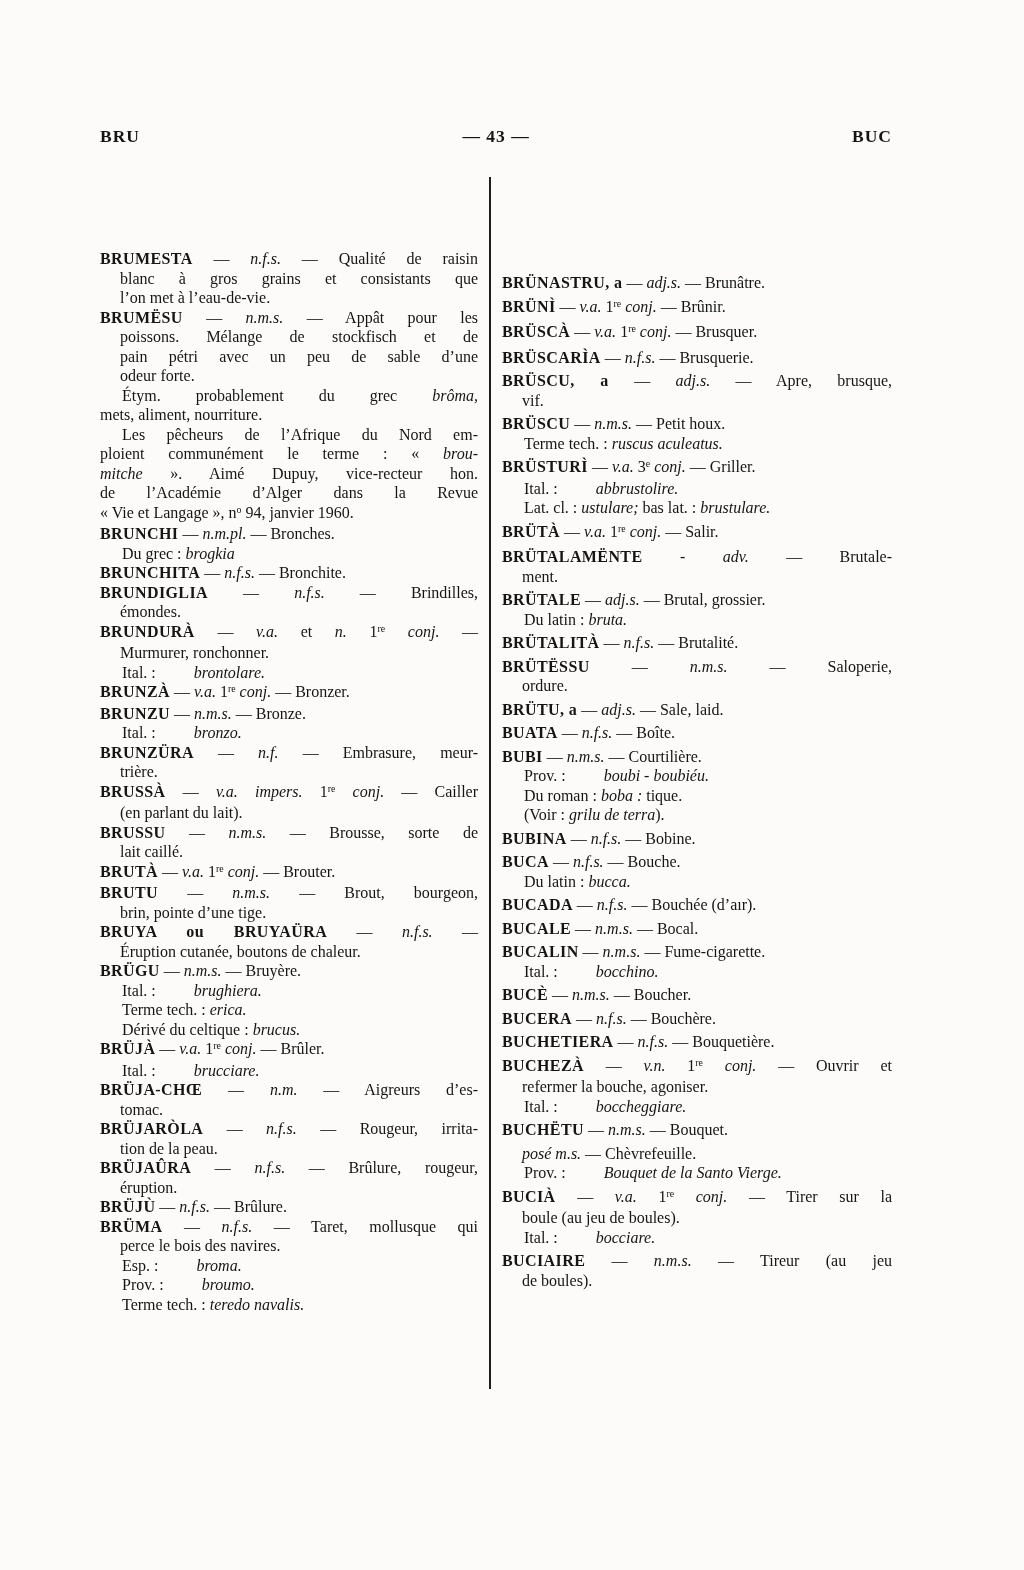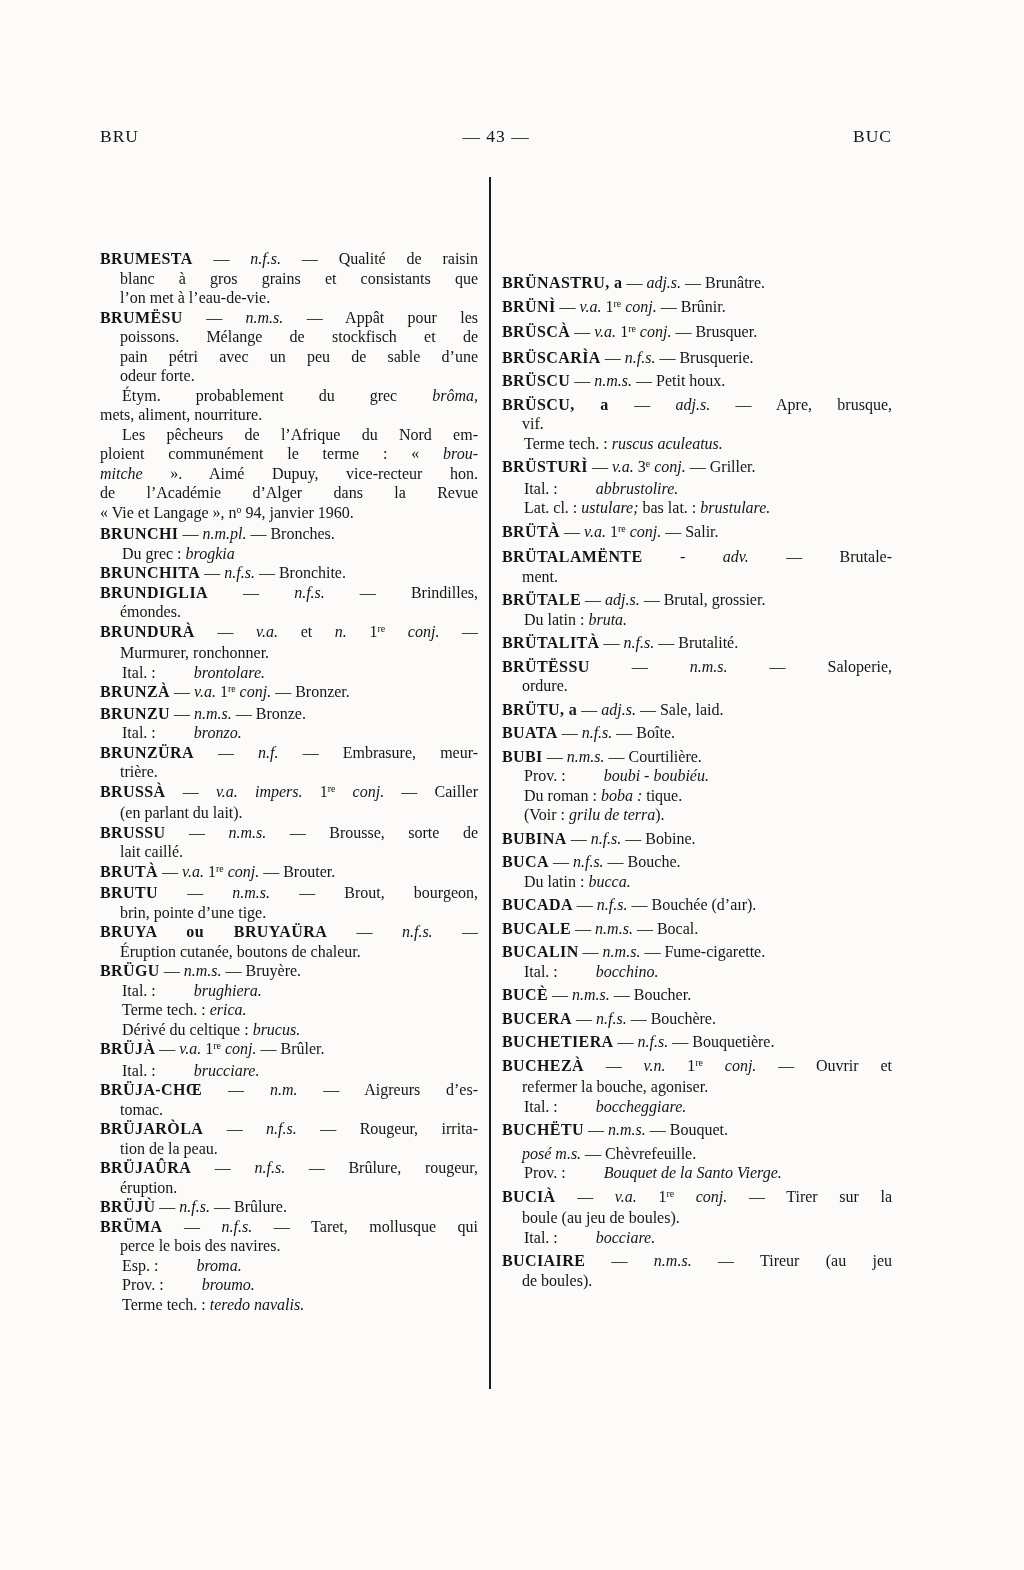--- a/index.html
+++ b/index.html
@@ -7,21 +7,21 @@
     width:1024px;height:1570px;
     background:#fcfbf9;
     font-family:"Liberation Serif","DejaVu Serif",serif;
     color:#151515;
     overflow:hidden;
   }
   .page{position:absolute;inset:0}
   .header{
     position:absolute;left:100px;top:126px;width:792px;
     display:flex;justify-content:space-between;align-items:center;
-    font-weight:normal;font-size:17.5px;letter-spacing:1px;
+    font-weight:bold;font-size:17.5px;letter-spacing:1px;
   }
   .columns{
     position:absolute;left:100px;top:174px;width:792px;
     display:flex;align-items:center;
   }
   .col-left{width:378px}
   .divider{width:2px;background:#1d1d1d;height:1212px;margin:3px 11px 0 11px}
   .col-right{flex:1}
   .blk{margin:0}
   .entry{}
@@ -178,25 +178,25 @@
         <div class="blk entry">
           <div class="line last"><span class="sb">BRÜNÌ</span><span class="sr"> — </span><span class="si">v.a.</span><span class="sr"> 1</span><span class="ssup">re</span><span class="sr"> </span><span class="si">conj.</span><span class="sr"> — Brûnir.</span></div>
         </div>
         <div class="blk entry">
           <div class="line last"><span class="sb">BRÜSCÀ</span><span class="sr"> — </span><span class="si">v.a.</span><span class="sr"> 1</span><span class="ssup">re</span><span class="sr"> </span><span class="si">conj.</span><span class="sr"> — Brusquer.</span></div>
         </div>
         <div class="blk entry">
           <div class="line last"><span class="sb">BRÜSCARÌA</span><span class="sr"> — </span><span class="si">n.f.s.</span><span class="sr"> — Brusquerie.</span></div>
         </div>
         <div class="blk entry">
-          <div class="line last"><span class="sb">BRÜSCU</span><span class="sr"> — </span><span class="si">n.m.s.</span><span class="sr"> — Petit houx.</span></div>
-        </div>
-        <div class="blk entry">
           <div class="line jl"><span class="sb">BRÜSCU, a</span><span class="sr"> — </span><span class="si">adj.s.</span><span class="sr"> — Apre, brusque,</span></div>
           <div class="line last hang"><span class="sr">vif.</span></div>
+        </div>
+        <div class="blk entry">
+          <div class="line last"><span class="sb">BRÜSCU</span><span class="sr"> — </span><span class="si">n.m.s.</span><span class="sr"> — Petit houx.</span></div>
         </div>
         <div class="blk note">
           <div class="line last ind"><span class="sr">Terme tech. : </span><span class="si">ruscus aculeatus.</span></div>
         </div>
         <div class="blk entry">
           <div class="line last"><span class="sb">BRÜSTURÌ</span><span class="sr"> — </span><span class="si">v.a.</span><span class="sr"> 3</span><span class="ssup">e</span><span class="sr"> </span><span class="si">conj.</span><span class="sr"> — Griller.</span></div>
         </div>
         <div class="blk note">
           <div class="line last ind"><span class="sr">Ital. :</span><span class="sgap"></span><span class="si">abbrustolire.</span></div>
         </div>

